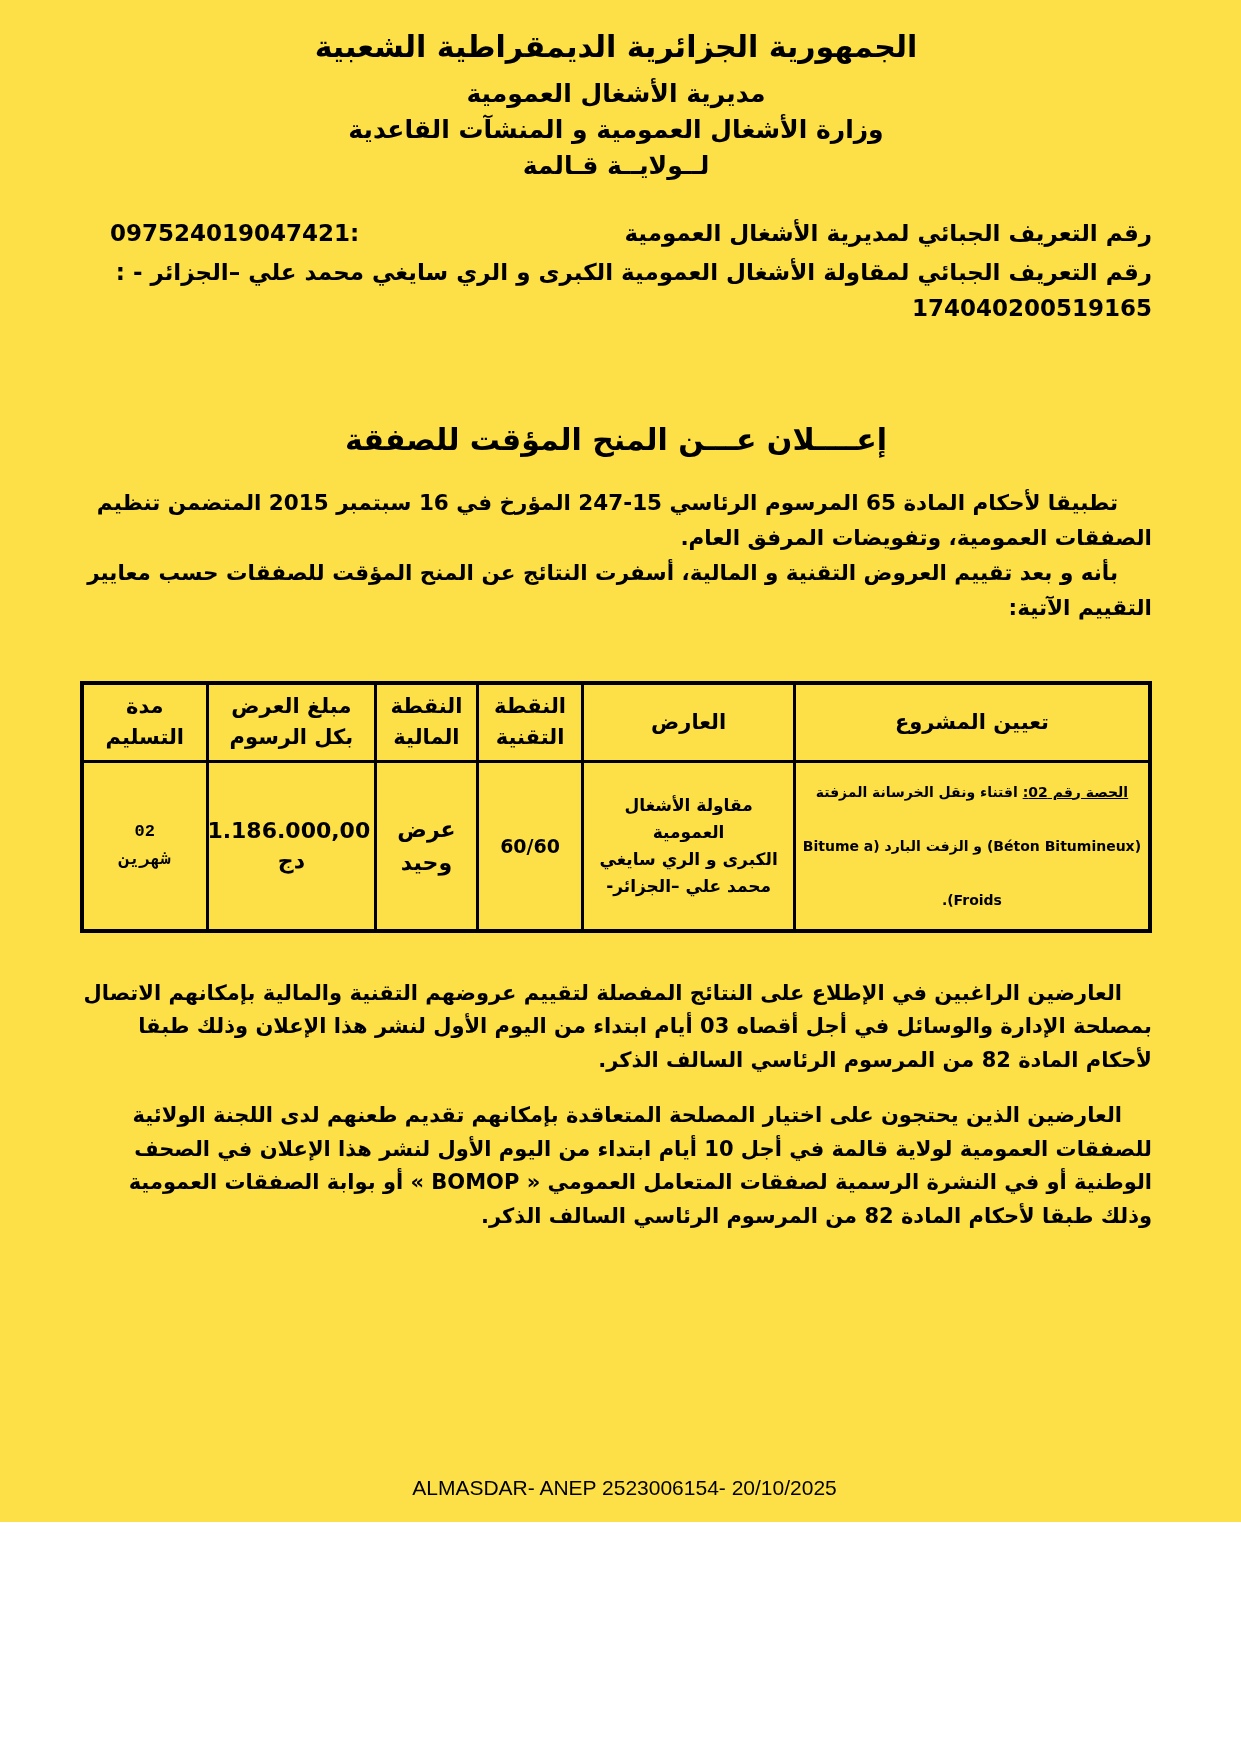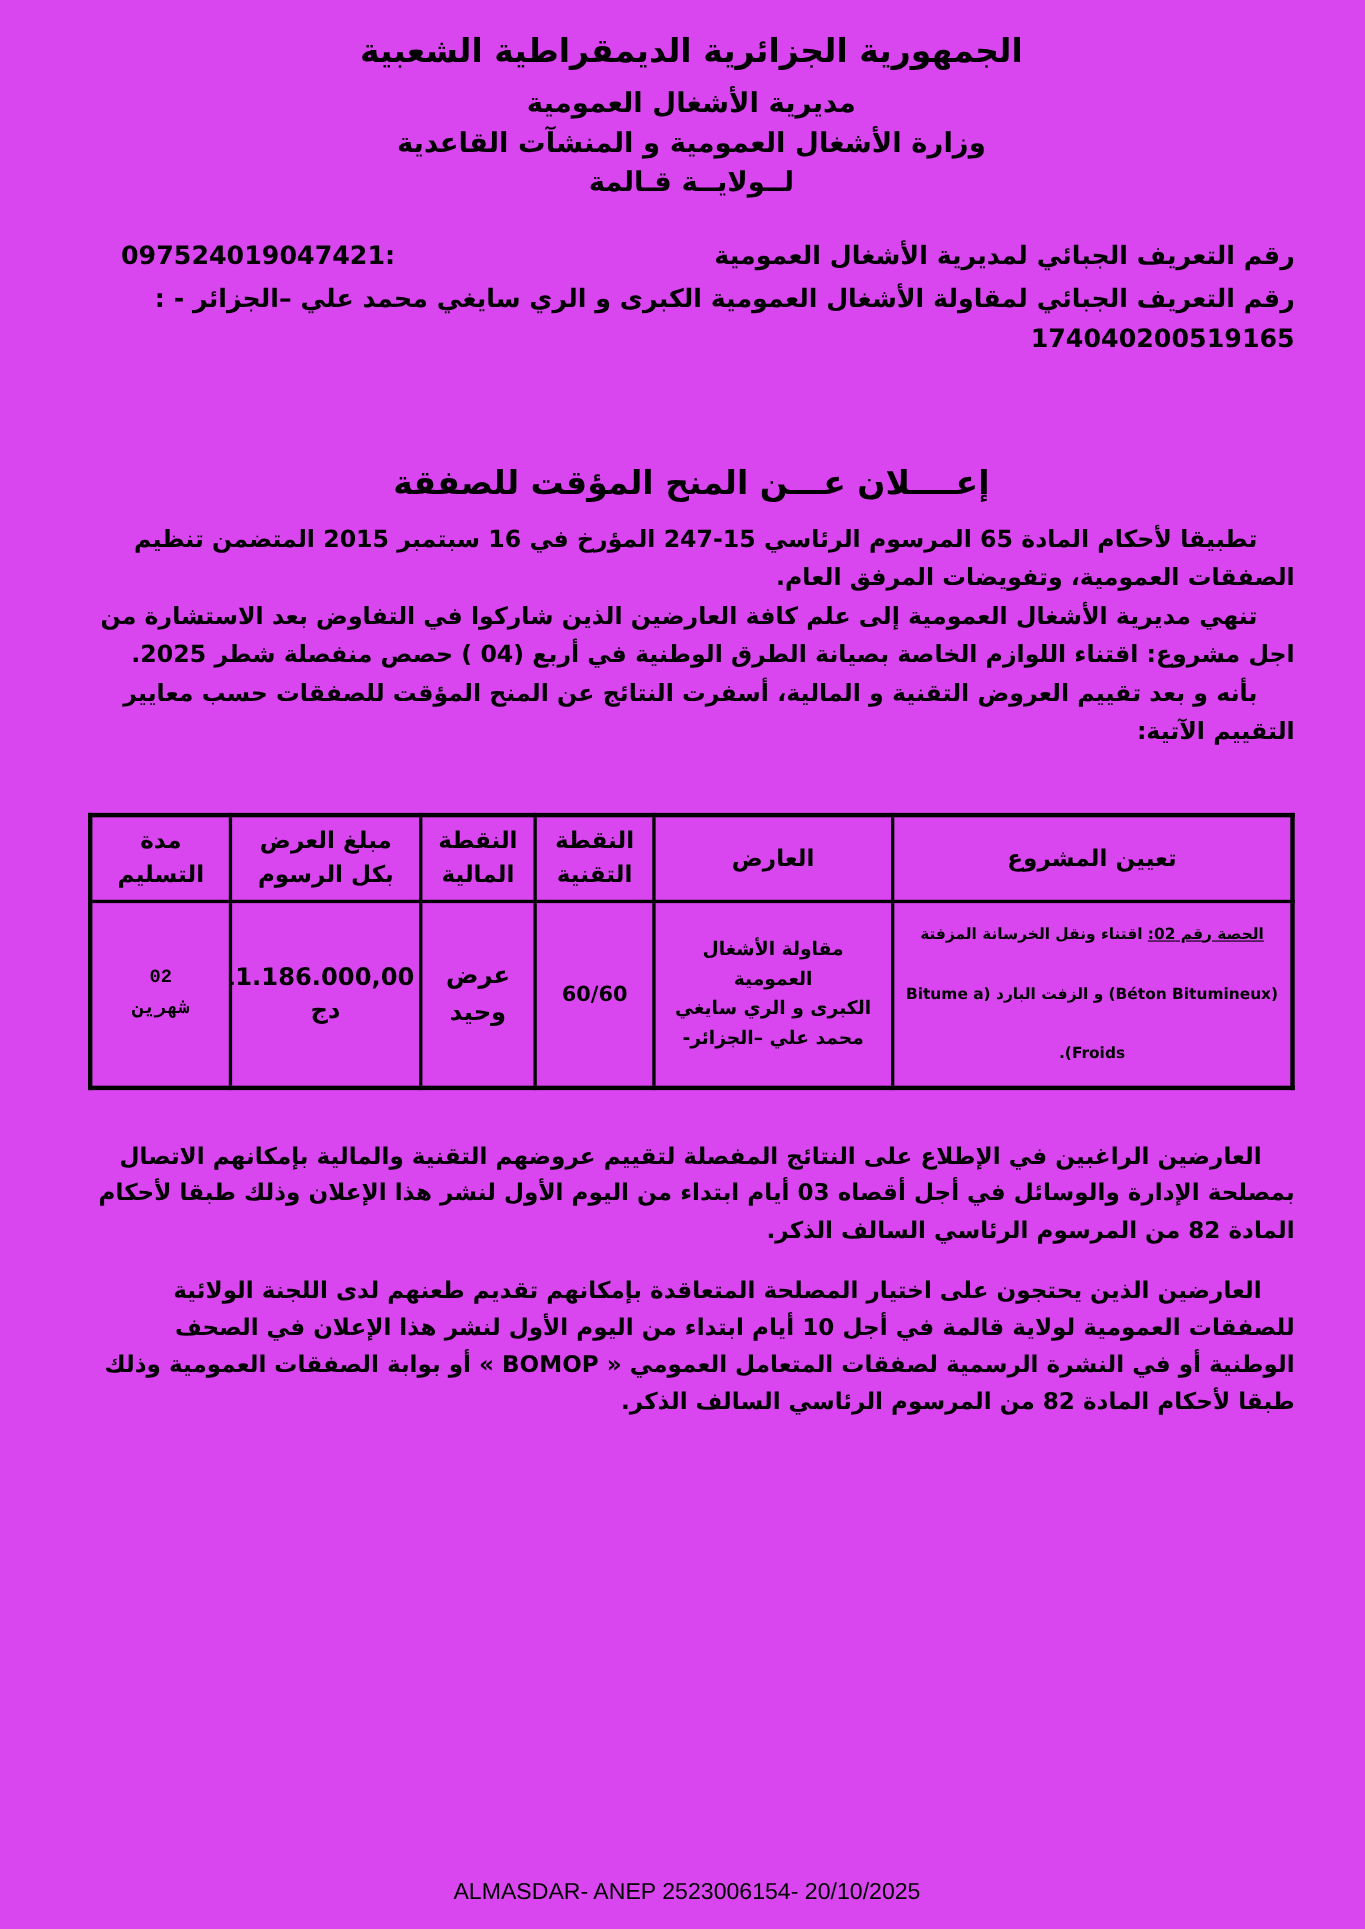--- a/index.html
+++ b/index.html
@@ -1,44 +1,44 @@
 <!DOCTYPE html>
 <html lang="ar"><head>
 <meta charset="utf-8">
 <style>
   html, body { margin: 0; padding: 0; background: #ffffff; }
   .page {
     position: relative;
     width: 1241px;
-    height: 1754px;
+    height: 1522px;
     margin: 0 auto;
-    background: #d946ef;
+    background: #fde047;
     color: #000000;
     font-family: "DejaVu Sans", sans-serif;
     font-weight: bold;
     box-sizing: border-box;
-    padding: 26px 64px 0 80px;
+    padding: 26px 89px 0 80px;
     overflow: hidden;
   }
 
   
   .doc-header { text-align: center; direction: rtl; }
   .doc-header .line1 { font-size: 30px; line-height: 42px; margin-bottom: 8px; }
   .doc-header .line  { font-size: 25px; line-height: 36px; }
 
   
   .tax-block { direction: rtl; margin-top: 36px; font-size: 23px; }
   .tax-line1 { display: flex; justify-content: space-between; align-items: baseline; padding-left: 30px; }
   .tax-line2 { margin-top: 8px; line-height: 36px; }
 
   
   .main-title { direction: rtl; text-align: center; font-size: 30px; font-weight: bold; margin: 96px 0 0 0; }
 
   
-  .intro { direction: rtl; margin-top: 16px; font-size: 21.5px; line-height: 35px; text-align: right; }
+  .intro { direction: rtl; margin-top: 28px; font-size: 21.5px; line-height: 35px; text-align: right; }
   .intro p { margin: 0; text-indent: 34px; }
 
   
   table.award-table {
     direction: rtl;
     width: 100%;
     margin-top: 56px;
     border-collapse: collapse;
     border: 4px solid #000;
     table-layout: fixed;
@@ -102,21 +102,20 @@
       <span>رقم التعريف الجبائي لمديرية الأشغال العمومية</span>
       <span dir="ltr">097524019047421:</span>
     </div>
     <div class="tax-line2">رقم التعريف الجبائي لمقاولة الأشغال العمومية الكبرى و الري سايغي محمد علي –الجزائر - : 174040200519165</div>
   </section>
 
   <h1 class="main-title">إعــــلان عـــن المنح المؤقت للصفقة</h1>
 
   <section class="intro">
     <p>تطبيقا لأحكام المادة 65 المرسوم الرئاسي 15‏-‏247 المؤرخ في 16 سبتمبر 2015 المتضمن تنظيم الصفقات العمومية، وتفويضات المرفق العام.</p>
-    <p>تنهي مديرية الأشغال العمومية إلى علم كافة العارضين الذين شاركوا في التفاوض بعد الاستشارة من اجل مشروع: اقتناء اللوازم الخاصة بصيانة الطرق الوطنية في أربع (04 ) حصص منفصلة شطر 2025.</p>
     <p>بأنه و بعد تقييم العروض التقنية و المالية، أسفرت النتائج عن المنح المؤقت للصفقات حسب معايير التقييم الآتية:</p>
   </section>
 
   <table class="award-table">
     <colgroup>
       <col class="col-project">
       <col class="col-bidder">
       <col class="col-tech">
       <col class="col-fin">
       <col class="col-amount">

